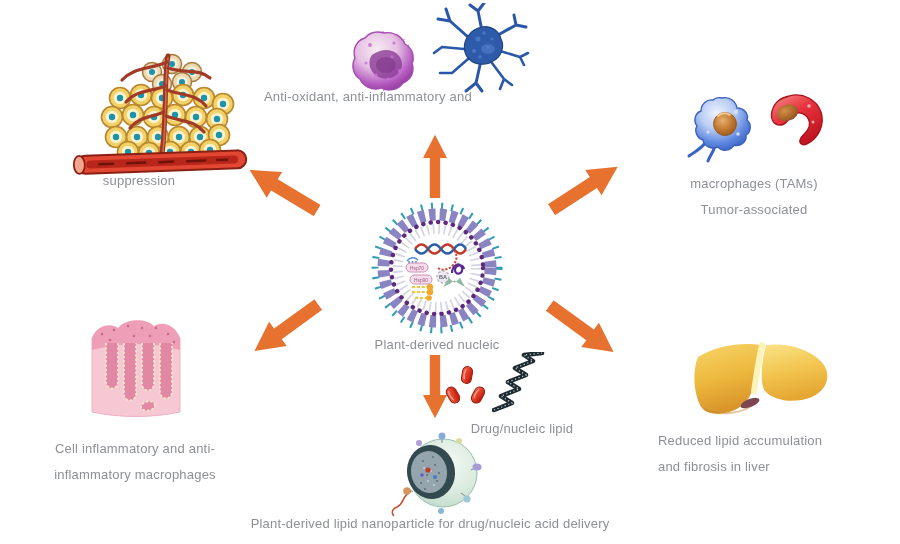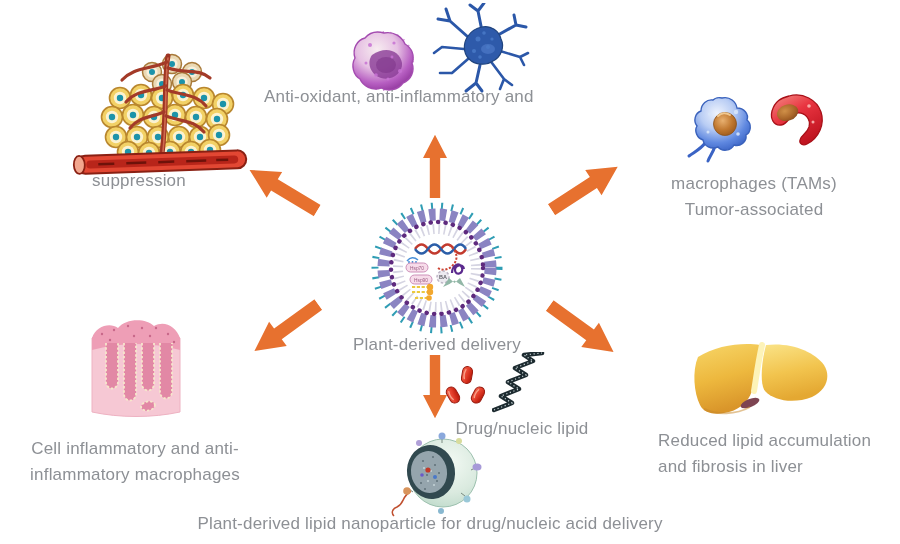--- a/index.html
+++ b/index.html
@@ -1,19 +1,19 @@
 <!DOCTYPE html>
 <html><head>
 <meta charset="utf-8">
 <style>
   html,body{margin:0;padding:0;background:#ffffff;}
   .canvas{position:relative;width:900px;height:544px;background:#ffffff;overflow:hidden;
           font-family:"Liberation Sans",sans-serif;}
   .abs{position:absolute;}
-  .caption{position:absolute;color:#8D9095;font-size:17px;line-height:26px;
+  .caption{position:absolute;color:#8D9095;font-size:13px;line-height:26px;
            letter-spacing:.2px;text-align:center;}
   .caption.left{text-align:left;}
   .arrow{position:absolute;}
 </style>
 </head>
 <body>
 
 <div class="canvas">
 
   <svg class="abs" style="left:72px;top:52px" width="180" height="130" viewBox="0 0 180 130">
@@ -200,21 +200,21 @@
       <path d="M81,92 L87,83 L92.5,88 L98,83 L103,92 L97.5,89 L92.5,85.5 L87.5,89 Z" fill="#92b7a7"></path>
       <g>
         <path d="M50,92 h16 M50,97 h16 M53,103 h12" fill="none" stroke="#ecc93e" stroke-width="2" stroke-dasharray="3.2 1.6"></path>
         <circle cx="68" cy="92" r="3.2" fill="#f2a72e"></circle>
           <circle cx="68" cy="97" r="3.2" fill="#f2a72e"></circle>
           <circle cx="67" cy="103" r="2.8" fill="#f2a72e"></circle>
       </g>
     </g>
   </svg>
   <div class="caption" style="left:287px;top:332px;width:300px">
-    <div>Plant-derived delivery</div>
+    <div>Plant-derived nucleic</div>
   </div>
 
   <svg class="abs" style="left:86px;top:316px" width="100" height="104" viewBox="0 0 100 104">
     <path d="M6,22 C14,14 86,14 94,22 L94,96 C66,102 34,102 6,96 Z" fill="#f6c8d4" stroke="#eeb2c2" stroke-width="1"></path>
     <path d="M6,22 C10,10 24,6 32,12 C40,2 60,2 68,10 C78,4 90,10 94,22 L94,34 C66,26 34,26 6,34 Z" fill="#ee9eb6"></path>
     <g fill="#c8688a">
       <circle cx="16" cy="18" r="1.2"></circle>
         <circle cx="28" cy="14" r="1.2"></circle>
         <circle cx="42" cy="10" r="1.2"></circle>
         <circle cx="56" cy="12" r="1.2"></circle>

